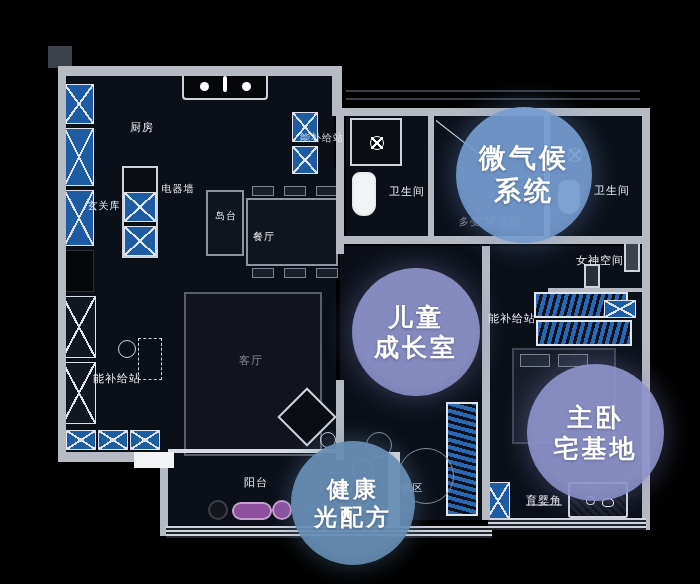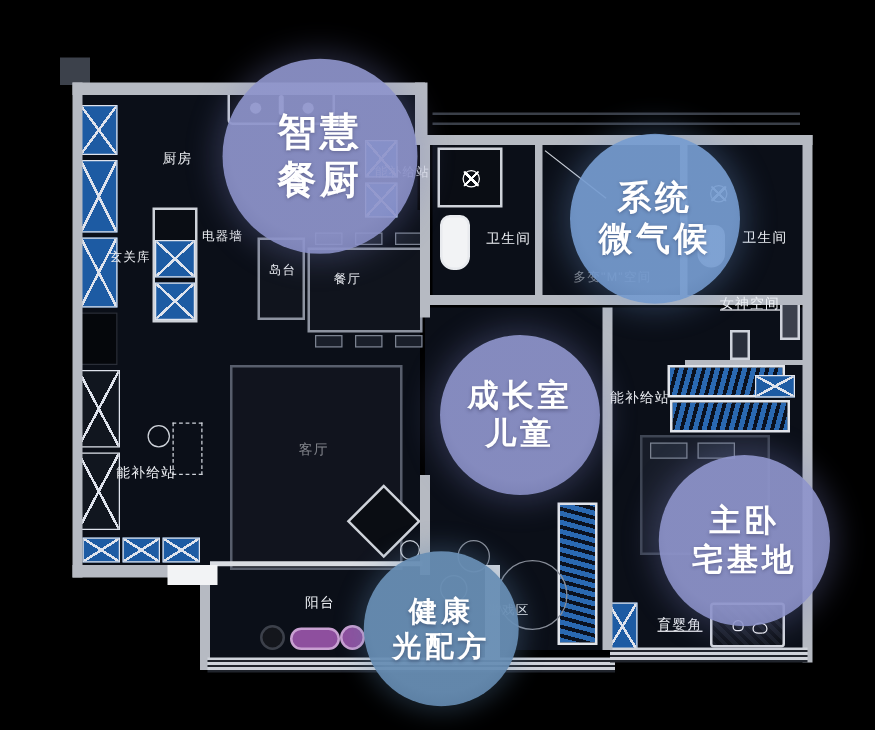--- a/index.html
+++ b/index.html
@@ -159,43 +159,39 @@
   <div style="position:absolute;left:134px;top:452px;width:40px;height:16px;background:#f2f3f5;z-index:3;"></div>
   <div class="pill z2" style="left:232px;top:502px;width:40px;height:18px;"></div>
   <div class="pcirc z2" style="left:272px;top:500px;width:20px;height:20px;"></div>
   <div class="dcirc z2" style="left:208px;top:500px;width:20px;height:20px;"></div>
 
   <div class="lbl" style="left:142px;top:127px;">厨房</div>
   <div class="lbl sm" style="left:322px;top:138px;opacity:.85;">能补给站</div>
   <div class="lbl sm" style="left:104px;top:206px;">玄关库</div>
   <div class="lbl sm" style="left:178px;top:189px;">电器墙</div>
   <div class="lbl sm" style="left:226px;top:216px;">岛台</div>
-  <div class="lbl sm" style="left:264px;top:223px;margin-left:14px;">餐厅</div>
+  <div class="lbl sm" style="left:264px;top:237px;">餐厅</div>
   <div class="lbl" style="left:407px;top:191px;">卫生间</div>
   <div class="lbl sm dim" style="left:490px;top:222px;">多变"M"空间</div>
   <div class="lbl" style="left:612px;top:190px;">卫生间</div>
-  <div class="lbl" style="left:600px;top:243px;text-decoration:underline;">女神空间</div>
+  <div class="lbl" style="left:600px;top:260px;">女神空间</div>
   <div class="lbl" style="left:512px;top:318px;">能补给站</div>
   <div class="lbl dim" style="left:251px;top:360px;z-index:4;">客厅</div>
   <div class="lbl" style="left:117px;top:378px;">能补给站</div>
   <div class="lbl" style="left:256px;top:482px;">阳台</div>
   <div class="lbl sm" style="left:407px;top:488px;">游戏区</div>
   <div class="lbl" style="left:544px;top:500px;text-decoration:underline;">育婴角</div>
 
-  <div class="bubble purple b1">
-    <span>智慧</span>
-    <span>餐厨</span>
-  </div>
   <div class="bubble blue b2">
+    <span>微气候</span>
     <span>系统</span>
-    <span>微气候</span>
   </div>
   <div class="bubble purple b4">
+    <span>儿童</span>
     <span>成长室</span>
-    <span>儿童</span>
   </div>
   <div class="bubble steel b7">
     <span>健康</span>
     <span>光配方</span>
   </div>
   <div class="bubble purple b6">
     <span>主卧</span>
     <span>宅基地</span>
   </div>
 

